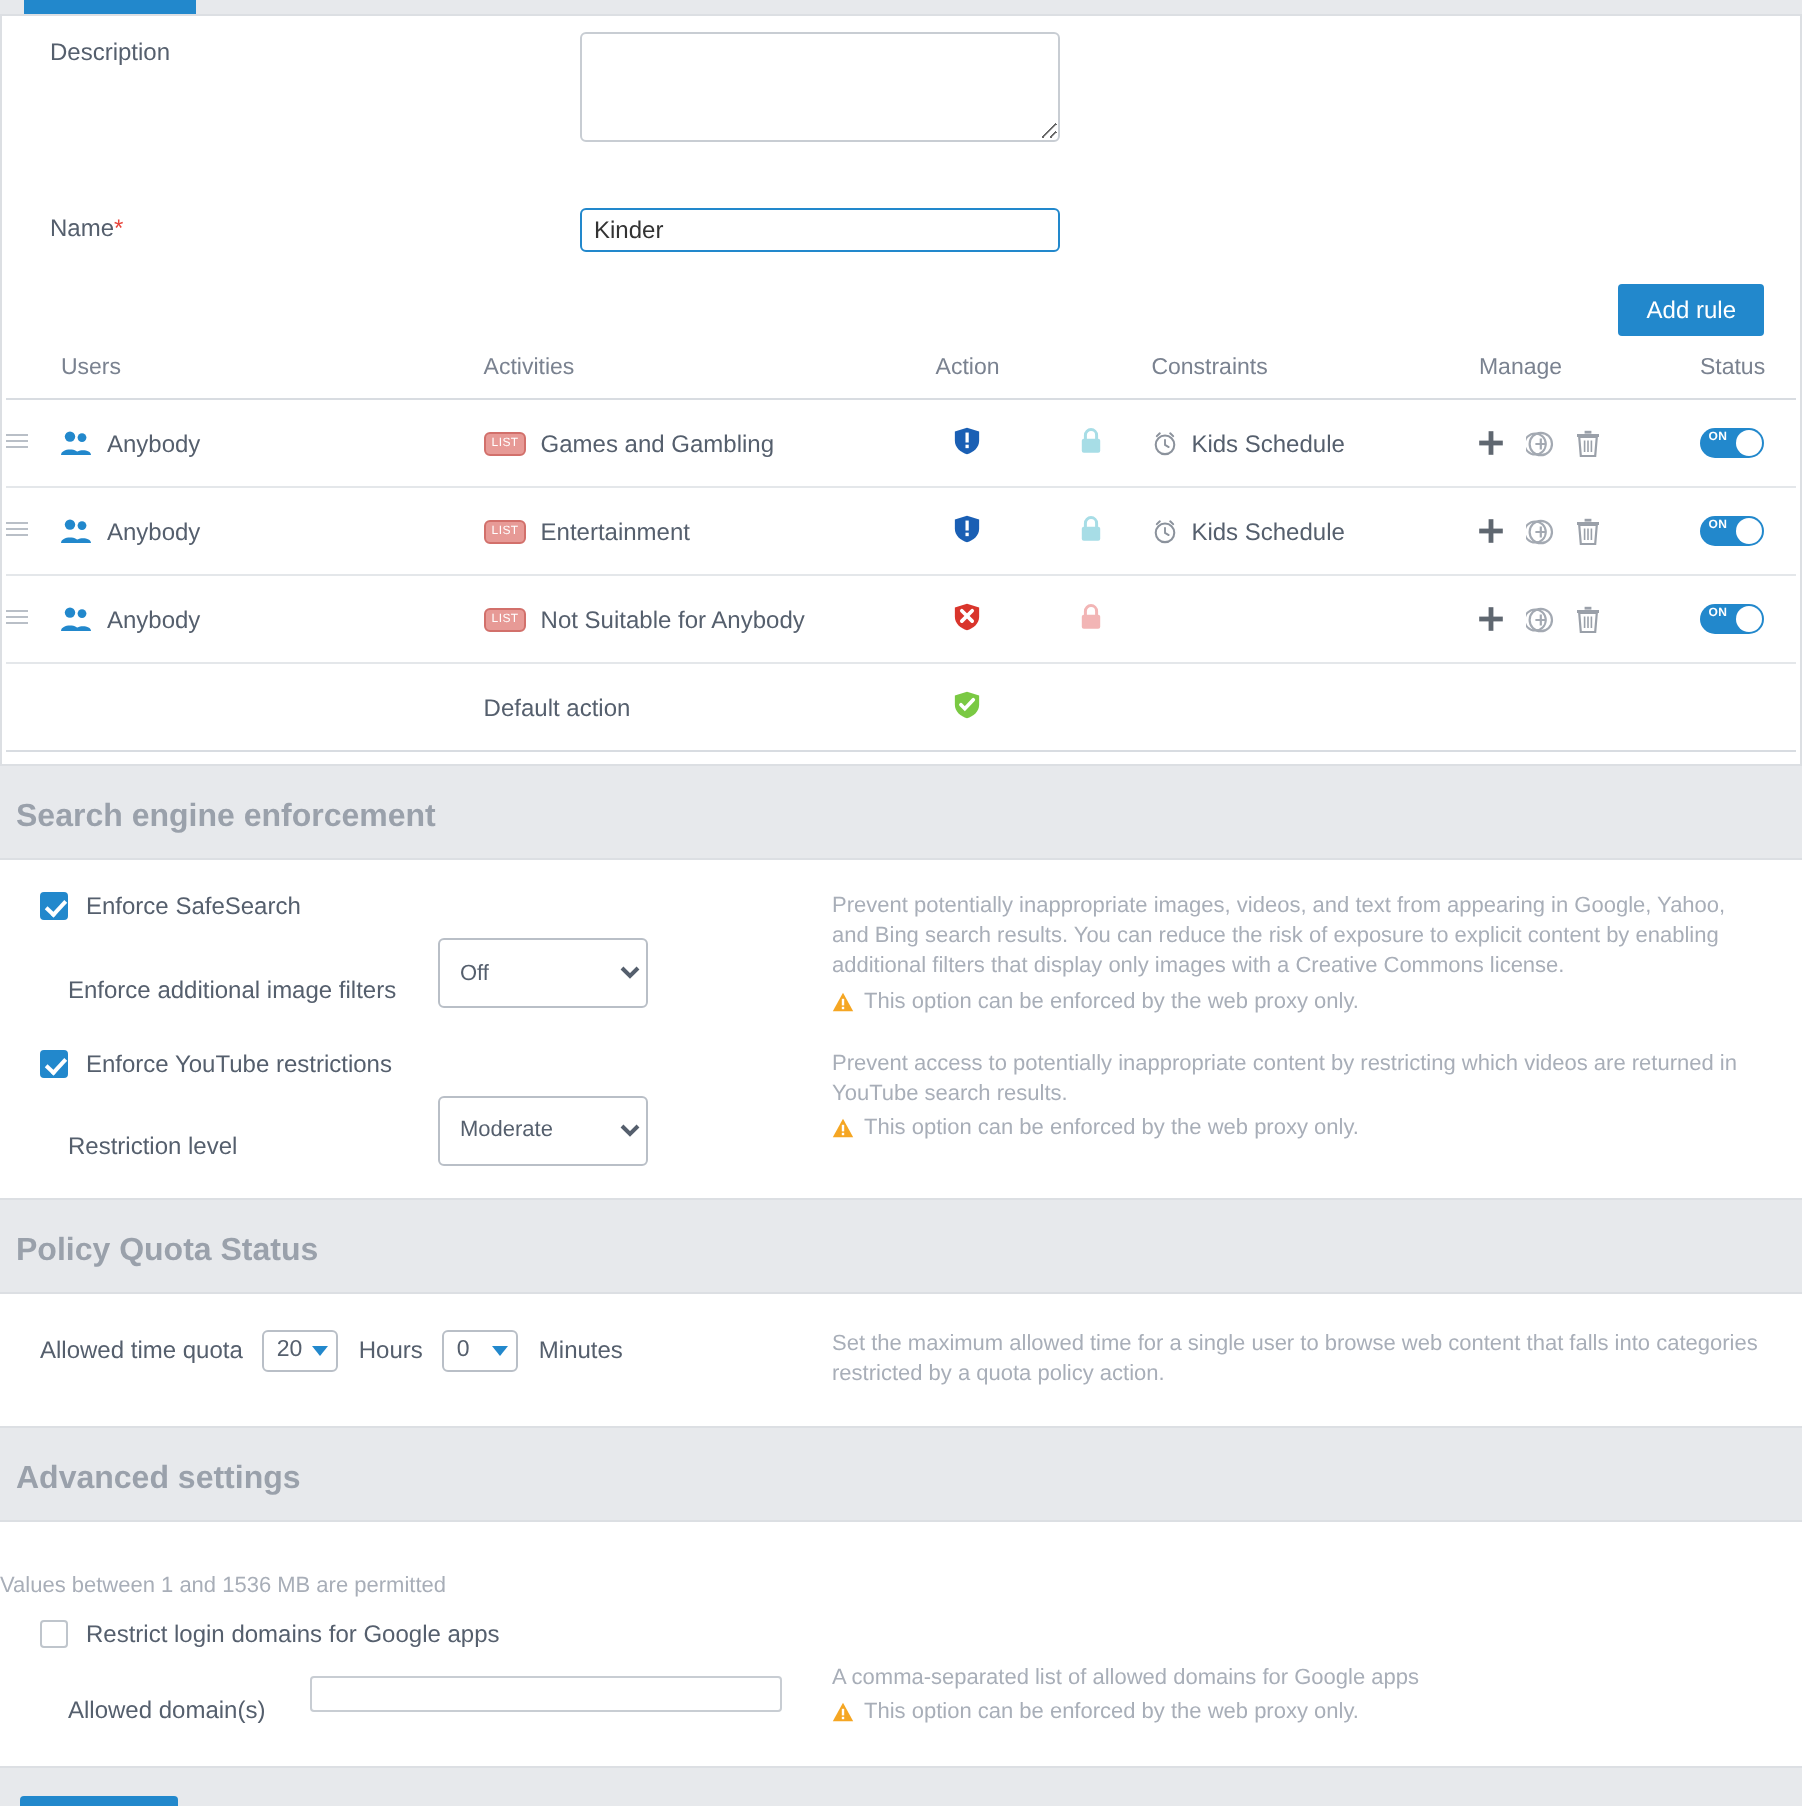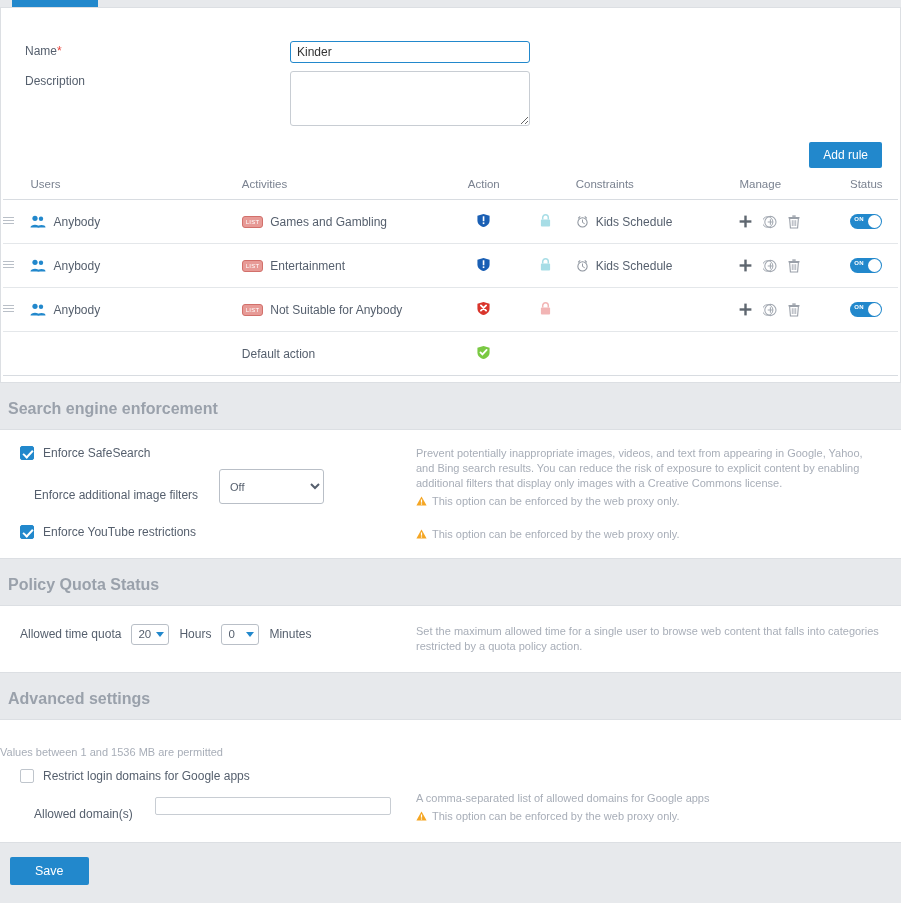--- a/index.html
+++ b/index.html
@@ -160,30 +160,30 @@
 </style>
 </head>
 <body>
 
 <div class="top-strip">
   <div class="top-tab"></div>
 </div>
 
 <div class="main-panel">
 
+  <div class="field-row" style="margin-top:8px;">
+    <div class="field-label">Description</div>
+    <textarea class="desc-input" style=""></textarea>
+  </div>
+
   <div class="field-row" style="margin-top:33px;">
     <div class="field-label">
       <span>Name</span><span class="req">*</span>
     </div>
     <input class="name-input" value="Kinder" style="">
-  </div>
-
-  <div class="field-row" style="margin-top:8px;">
-    <div class="field-label">Description</div>
-    <textarea class="desc-input" style=""></textarea>
   </div>
 
   <div class="addrule-wrap" style="margin-top:16px;">
     <button class="add-rule-btn">Add rule</button>
   </div>
 
   <div class="rules-wrap">
     <table class="rules">
       <colgroup>
         <col class="c-handle">
@@ -419,22 +419,27 @@
       </div>
     </div>
   </div>
 
   <div class="two-col" style="margin-top:16px;">
     <div class="col-left">
       <div class="chk-row">
         <span class="cbx on"></span>
         <span class="chk-label">Enforce YouTube restrictions</span>
       </div>
+      <div class="sub-row">
+        <span class="sub-label" style="width:185px">Restriction level</span>
+        <select class="sel sel-w" id="sel-restrict"><option value="Moderate">Moderate</option><option value="Strict">Strict</option></select>
+      </div>
     </div>
     <div class="col-right">
+      <div>Prevent access to potentially inappropriate content by restricting which videos are returned in YouTube search results.</div>
       <div class="warn">
         <svg class="warn-tri" width="11" height="10" viewBox="0 0 11 10">
           <path d="M5.5 0.4 L10.6 9.6 L0.4 9.6 Z" fill="#f5a623"></path>
           <rect x="4.9" y="3.4" width="1.2" height="3.3" fill="#fff"></rect>
           <rect x="4.9" y="7.4" width="1.2" height="1.2" fill="#fff"></rect>
         </svg>
         <span>This option can be enforced by the web proxy only.</span>
       </div>
     </div>
   </div>

